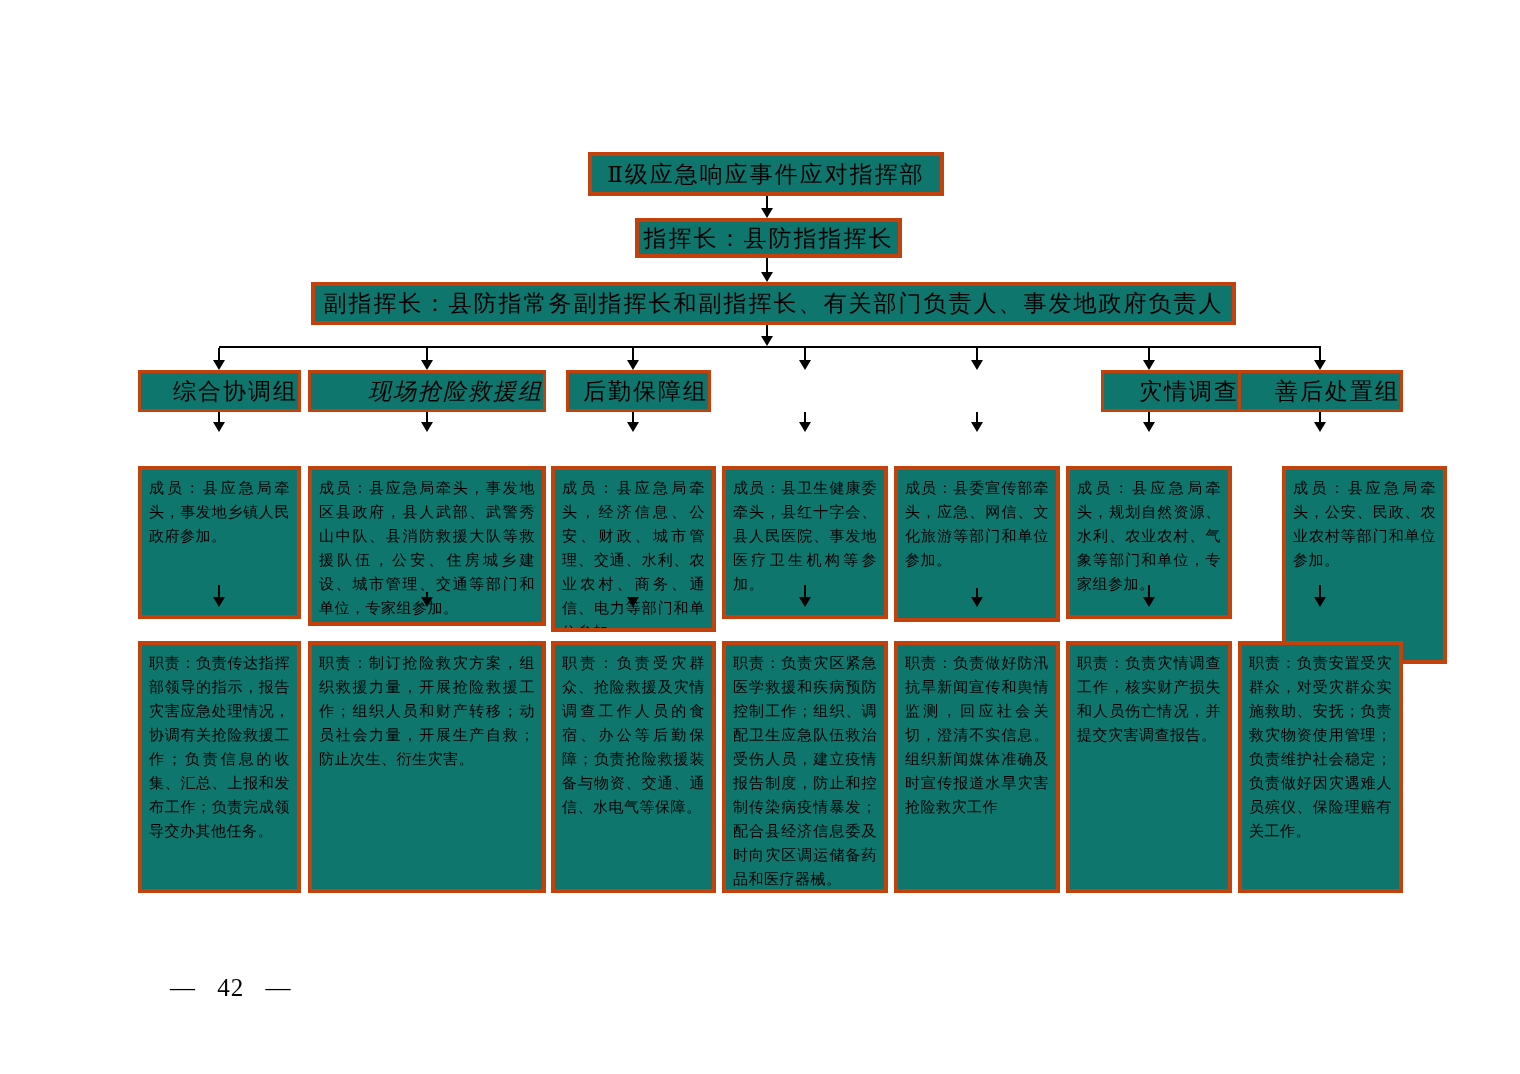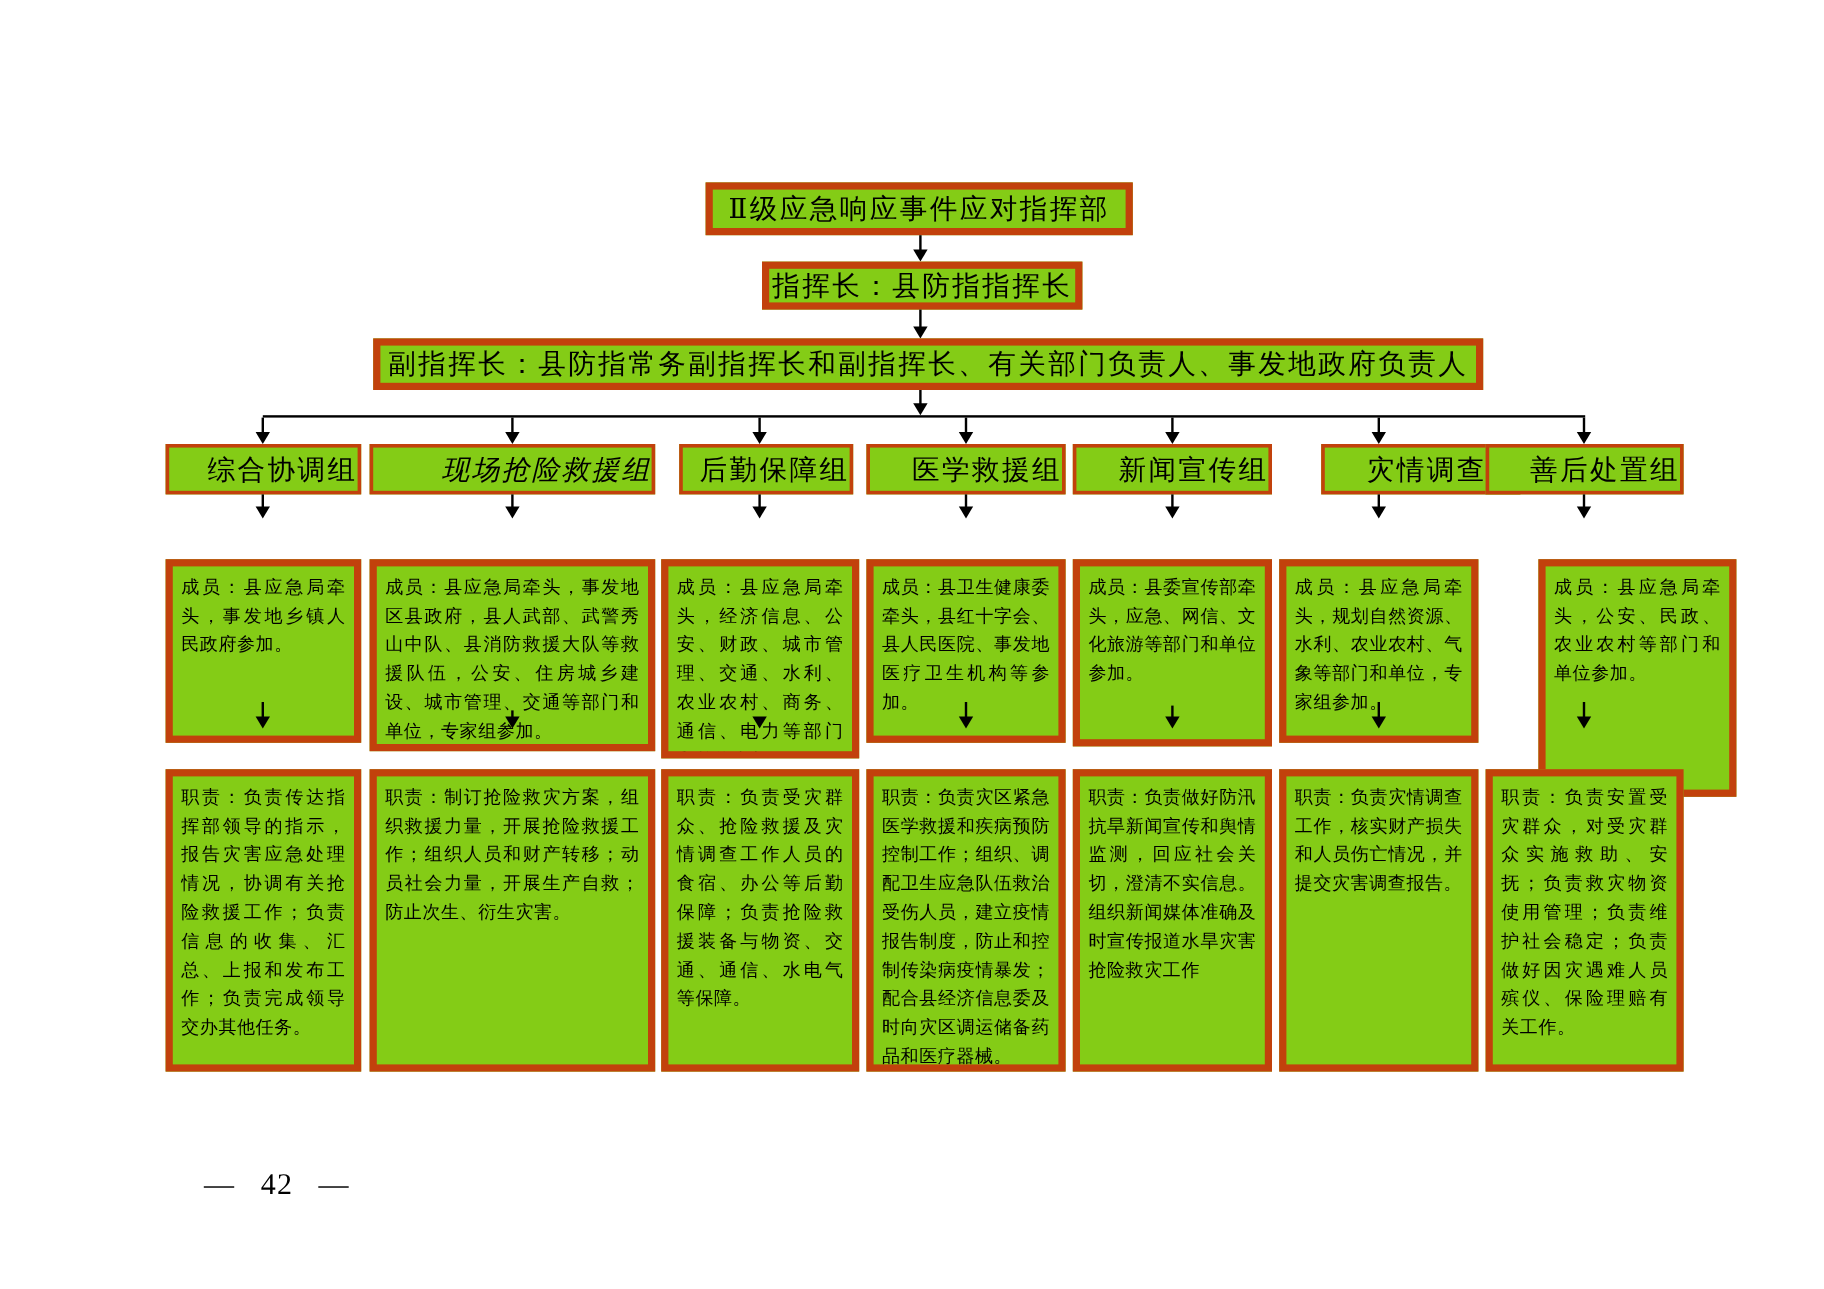--- a/index.html
+++ b/index.html
@@ -7,22 +7,22 @@
     position: relative;
     width: 1520px;
     height: 1074px;
     background: #ffffff;
     font-family: "Liberation Serif", "DejaVu Serif", serif;
     color: #000000;
   }
   .box {
     position: absolute;
     box-sizing: border-box;
-    border: 6px solid #c2410c;
-    background: #84cc16;
+    border: 4px solid #c2410c;
+    background: #0f766e;
   }
   .center-text {
     display: flex;
     align-items: center;
     justify-content: center;
     text-align: center;
     white-space: nowrap;
   }
   .toplevel { font-size: 23px; letter-spacing: 2px; font-weight: 500; }
   .group-name {
@@ -128,39 +128,33 @@
   <div class="box textbox" style="left:551px; top:432px; width:165px; height:166px;">
     <span>成员：县应急局牵头，经济信息、公安、财政、城市管理、交通、水利、农业农村、商务、通信、电力等部门和单位参加。</span>
   </div>
   <div class="arrowhead" style="left:627px; top:597px;"></div>
   <div class="box textbox" style="left:551px; top:607px; width:165px; height:252px;">
     <span>职责：负责受灾群众、抢险救援及灾情调查工作人员的食宿、办公等后勤保障；负责抢险救援装备与物资、交通、通信、水电气等保障。</span>
   </div>
 
   <div class="vline" style="left:804px; top:348px; height:13px;"></div>
   <div class="arrowhead" style="left:799px; top:360px;"></div>
-  <div class="box center-text group-name" style="left:722px; top:370px; width:166px; height:42px;">
-    <span>医学救援组</span>
-  </div>
   <div class="vline" style="left:804px; top:412px; height:11px;"></div>
   <div class="arrowhead" style="left:799px; top:422px;"></div>
   <div class="box textbox" style="left:722px; top:432px; width:166px; height:153px;">
     <span>成员：县卫生健康委牵头，县红十字会、县人民医院、事发地医疗卫生机构等参加。</span>
   </div>
   <div class="vline" style="left:804px; top:585px; height:13px;"></div>
   <div class="arrowhead" style="left:799px; top:597px;"></div>
   <div class="box textbox" style="left:722px; top:607px; width:166px; height:252px;">
     <span>职责：负责灾区紧急医学救援和疾病预防控制工作；组织、调配卫生应急队伍救治受伤人员，建立疫情报告制度，防止和控制传染病疫情暴发；配合县经济信息委及时向灾区调运储备药品和医疗器械。</span>
   </div>
 
   <div class="vline" style="left:976px; top:348px; height:13px;"></div>
   <div class="arrowhead" style="left:971px; top:360px;"></div>
-  <div class="box center-text group-name" style="left:894px; top:370px; width:166px; height:42px;">
-    <span>新闻宣传组</span>
-  </div>
   <div class="vline" style="left:976px; top:412px; height:11px;"></div>
   <div class="arrowhead" style="left:971px; top:422px;"></div>
   <div class="box textbox" style="left:894px; top:432px; width:166px; height:156px;">
     <span>成员：县委宣传部牵头，应急、网信、文化旅游等部门和单位参加。</span>
   </div>
   <div class="vline" style="left:976px; top:588px; height:10px;"></div>
   <div class="arrowhead" style="left:971px; top:597px;"></div>
   <div class="box textbox" style="left:894px; top:607px; width:166px; height:252px;">
     <span>职责：负责做好防汛抗旱新闻宣传和舆情监测，回应社会关切，澄清不实信息。组织新闻媒体准确及时宣传报道水旱灾害抢险救灾工作</span>
   </div>

